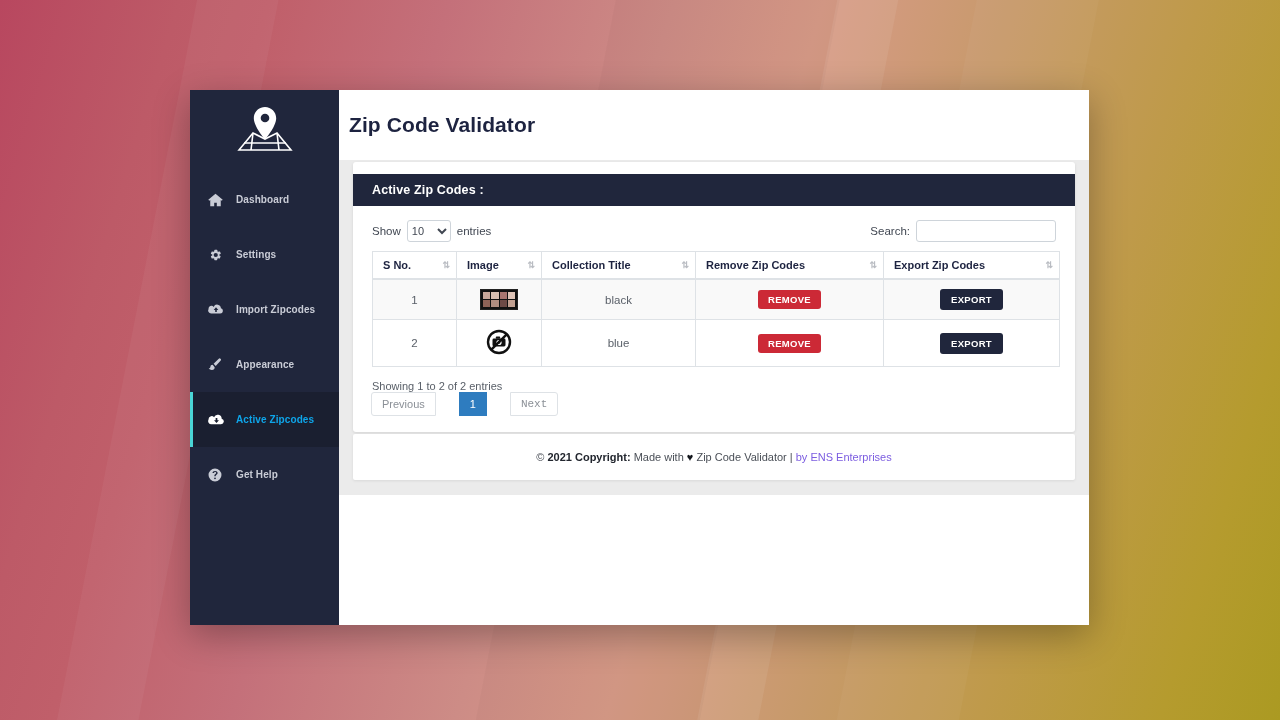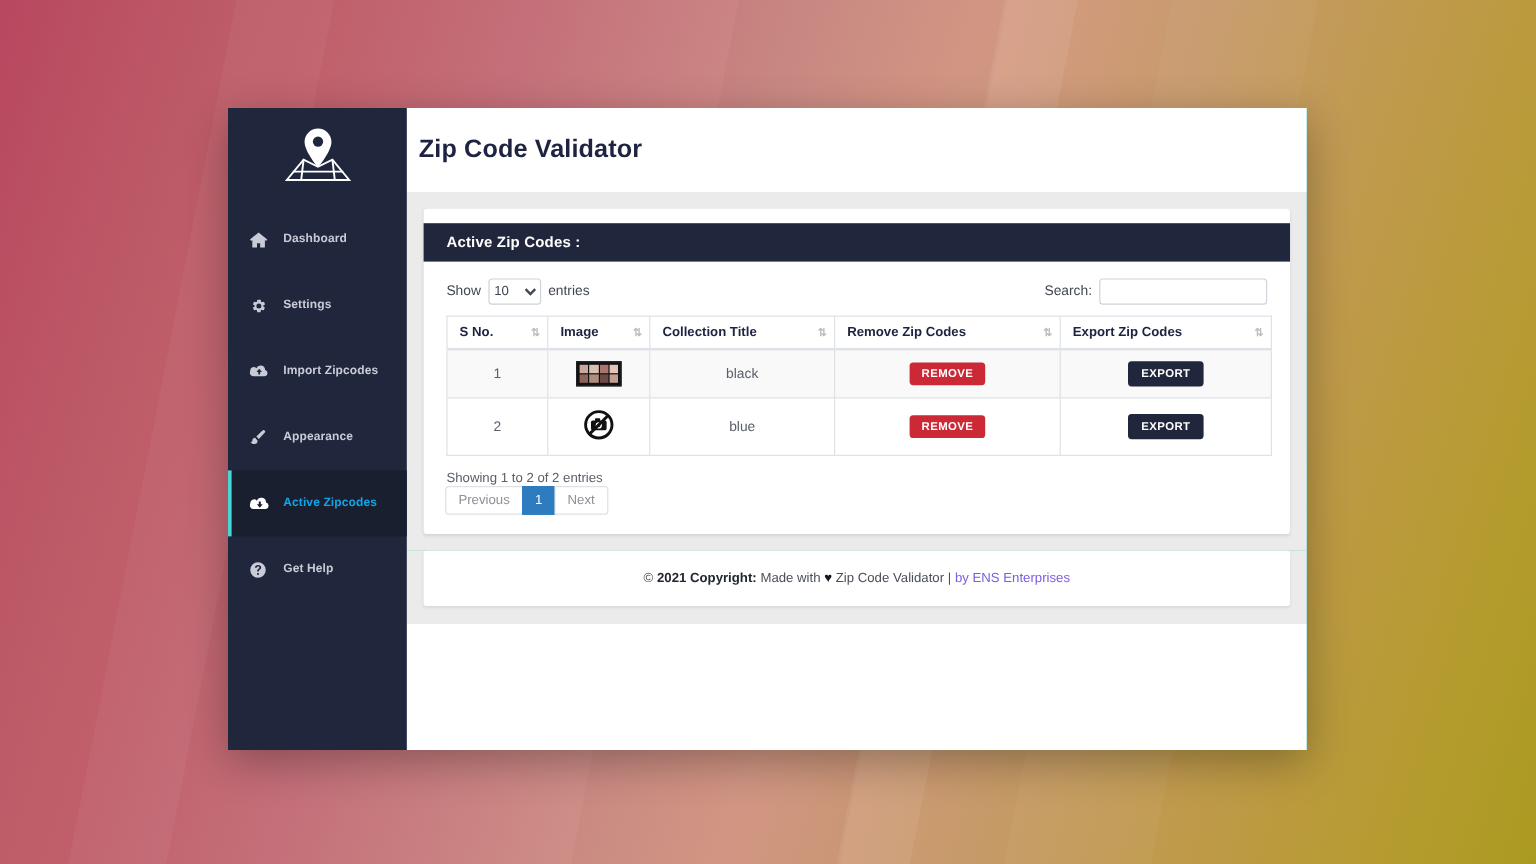--- a/index.html
+++ b/index.html
@@ -125,21 +125,21 @@
   }
   .page-title {
     font-size: 21px;
     font-weight: bold;
     color: #1d2340;
     letter-spacing: 0.1px;
   }
 
   .content {
     background: #ebebeb;
-    padding: 14px 14px;
+    padding: 2px 14px;
     flex: 0 0 auto;
   }
 
   .card {
     background: #ffffff;
     border-radius: 3px;
     box-shadow: 0 1px 3px rgba(0,0,0,0.10);
     padding: 12px 19px 16px 19px;
   }
 
@@ -305,37 +305,37 @@
 
   
   .table-foot {
     display: flex;
     align-items: flex-start;
     justify-content: space-between;
     margin-top: 13px;
     flex-direction: column;
   }
   .info { font-size: 11px; color: #5a6069; }
-  .paginate { display: flex; }
+  .paginate { display: flex; gap: 24px; }
   .pg {
     font-size: 11px;
     color: #8b9097;
     border: 1px solid #dee2e6;
     padding: 5px 10px;
     margin-left: -1px;
     background: #fff;
     cursor: pointer;
   }
   .pg.cur {
     background: #2e7cbf;
     border-color: #2e7cbf;
     color: #ffffff;
   }
   .pg:first-child { border-radius: 3px 0 0 3px; }
-  .pg:last-child  { border-radius: 0 3px 3px 0; }
+  .pg:last-child  { border-radius: 0 3px 3px 0; font-family: Liberation Mono, monospace; }
 
   
   .footer-wrap {
     background: #ebebeb;
     padding: 0 14px 15px 14px;
     flex: 0 0 auto;
   }
   .footer-card {
     background: #fff;
     border-radius: 2px;

